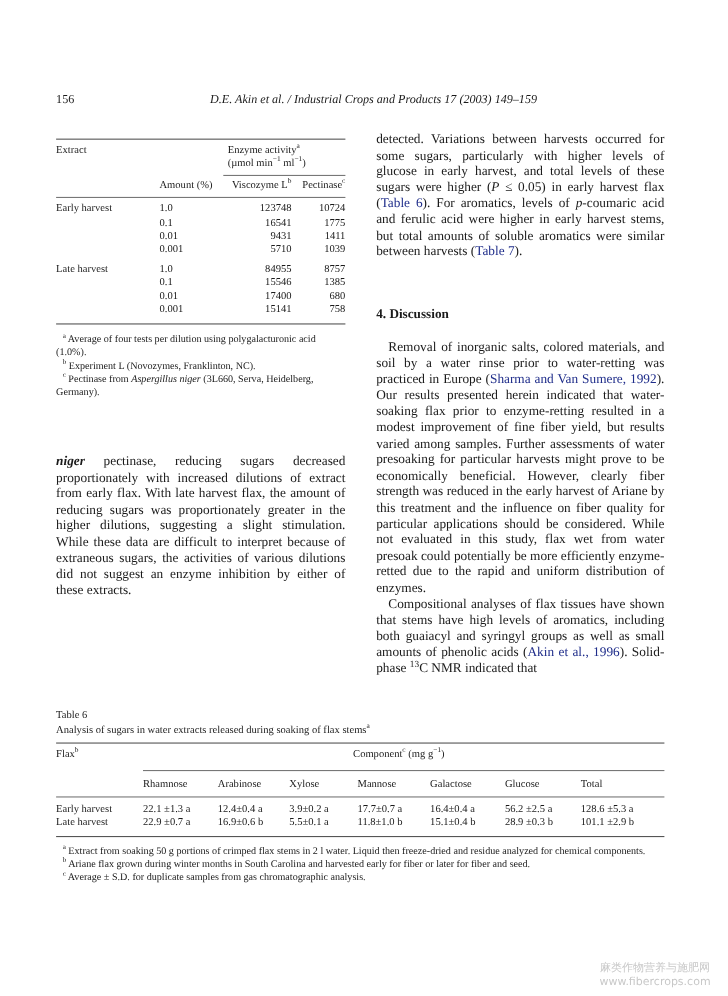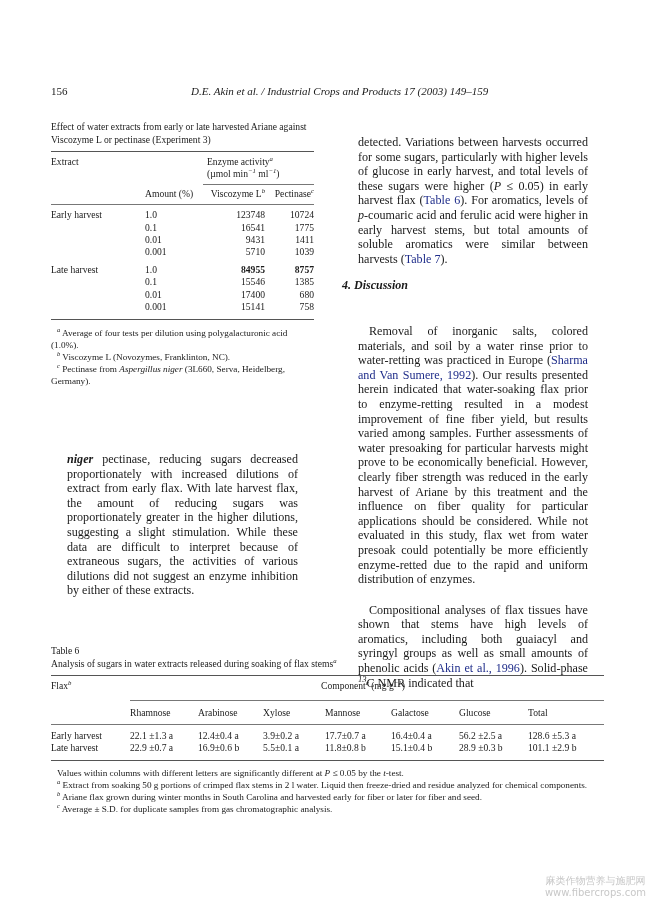--- a/index.html
+++ b/index.html
@@ -22,42 +22,41 @@
   .rule.thin { border-top: 0.8px solid #777; }
 
   table.t5 { border-collapse: collapse; font-size: 9.6px; width: 263px; }
   table.t5 td { padding: 0; line-height: 12.4px; vertical-align: top; white-space: nowrap; }
   table.t5 td.num { text-align: right; }
 
   .fn { font-size: 9.2px; line-height: 12px; }
   .fn p { margin: 0; text-indent: 6px; }
 
   .body-text { font-size: 12.1px; line-height: 14.6px; text-align: justify; }
-  .body-text p { margin: 16px; text-indent: 0; }
+  .body-text p { margin: 0; text-indent: 0; }
   .body-text p.ind { text-indent: 11px; }
   .link { color: #1f2d8a; }
 
   .sec-head { font-size: 12px; font-weight: bold; }
 
   table.t6 { border-collapse: collapse; font-size: 9.6px; }
   table.t6 td { padding: 0; line-height: 12px; white-space: nowrap; vertical-align: top; }
 
   .watermark { right: 16px; bottom: 6px; color: #c8c8c8; font-family: "DejaVu Sans", sans-serif; font-size: 10px; text-align: center; line-height: 12px; }
-  sup { font-size: 70%; line-height: 0; font-style: italic; }
+  sup { font-size: 70%; line-height: 0; }
 </style>
 </head>
 <body>
 
 <div class="abs running-head">
   <span class="pno">156</span>
   <span class="jt">D.E. Akin et al. / Industrial Crops and Products 17 (2003) 149–159</span>
 </div>
 
 <div class="abs lcol" style="top:121px;">
-  <div class="tcap">Effect of water extracts from early or late harvested Ariane against Viscozyme L or pectinase (Experiment 3)</div>
   <div class="rule" style="margin-top:5px;"></div>
   <table class="t5" style="margin-top:4px;">
     <colgroup>
         <col style="width:94px">
         <col style="width:56px">
         <col style="width:64px">
         <col style="width:49px">
       </colgroup>
     <tbody>
         <tr>
@@ -108,22 +107,22 @@
         </tr>
         <tr>
           <td></td>
           <td>0.001</td>
           <td class="num">5710</td>
           <td class="num">1039</td>
         </tr>
         <tr style="">
           <td style="padding-top: 5px;">Late harvest</td>
           <td style="padding-top: 5px;">1.0</td>
-          <td class="num" style="padding-top: 5px; font-weight: bold;">84955</td>
-          <td class="num" style="padding-top: 5px; font-weight: bold;">8757</td>
+          <td class="num" style="padding-top: 5px;">84955</td>
+          <td class="num" style="padding-top: 5px;">8757</td>
         </tr>
         <tr>
           <td></td>
           <td>0.1</td>
           <td class="num">15546</td>
           <td class="num">1385</td>
         </tr>
         <tr>
           <td></td>
           <td>0.01</td>
@@ -134,34 +133,34 @@
           <td></td>
           <td>0.001</td>
           <td class="num">15141</td>
           <td class="num">758</td>
         </tr>
       </tbody>
   </table>
   <div class="rule" style="margin-top:6px;"></div>
   <div class="fn" style="margin-top:7px;">
     <p><sup>a</sup><span> Average of four tests per dilution using polygalacturonic acid (1.0%).</span></p>
-    <p><sup>b</sup><span> Viscozyme L (Novozymes, Franklinton, NC).</span></p>
+    <p><sup>b</sup><span> Experiment L (Novozymes, Franklinton, NC).</span></p>
     <p><sup>c</sup><span> Pectinase from </span><i>Aspergillus niger</i><span> (3L660, Serva, Heidelberg, Germany).</span></p>
   </div>
 </div>
 
-<div class="abs lcol body-text" style="top:436px;">
+<div class="abs lcol body-text" style="top:412px;">
   <p><b><i>niger</i></b><span> pectinase, reducing sugars decreased proportionately with increased dilutions of extract from early flax. With late harvest flax, the amount of reducing sugars was proportionately greater in the higher dilutions, suggesting a slight stimulation. While these data are difficult to interpret because of extraneous sugars, the activities of various dilutions did not suggest an enzyme inhibition by either of these extracts.</span></p>
 </div>
 
 <div class="abs rcol body-text" style="top:119px;">
   <p><span>detected. Variations between harvests occurred for some sugars, particularly with higher levels of glucose in early harvest, and total levels of these sugars were higher (</span><i>P</i><span> ≤ 0.05) in early harvest flax (</span><a class="link">Table 6</a><span>). For aromatics, levels of </span><i>p</i><span>-coumaric acid and ferulic acid were higher in early harvest stems, but total amounts of soluble aromatics were similar between harvests (</span><a class="link">Table 7</a><span>).</span></p>
 </div>
 
-<div class="abs rcol sec-head" style="top:278px;font-style:italic;">4.  Discussion</div>
+<div class="abs rcol sec-head" style="top:278px;">4.  Discussion</div>
 
 <div class="abs rcol body-text" style="top:308px;">
   <p class="ind"><span>Removal of inorganic salts, colored materials, and soil by a water rinse prior to water-retting was practiced in Europe (</span><a class="link">Sharma and Van Sumere, 1992</a><span>). Our results presented herein indicated that water-soaking flax prior to enzyme-retting resulted in a modest improvement of fine fiber yield, but results varied among samples. Further assessments of water presoaking for particular harvests might prove to be economically beneficial. However, clearly fiber strength was reduced in the early harvest of Ariane by this treatment and the influence on fiber quality for particular applications should be considered. While not evaluated in this study, flax wet from water presoak could potentially be more efficiently enzyme-retted due to the rapid and uniform distribution of enzymes.</span></p>
   <p class="ind"><span>Compositional analyses of flax tissues have shown that stems have high levels of aromatics, including both guaiacyl and syringyl groups as well as small amounts of phenolic acids (</span><a class="link">Akin et al., 1996</a><span>). Solid-phase </span><sup>13</sup><span>C NMR indicated that</span></p>
 </div>
 
 <div class="abs" style="top:645px; left:51px; width:553px;">
   <div class="tcap">Table 6</div>
   <div class="tcap"><span>Analysis of sugars in water extracts released during soaking of flax stems</span><sup>a</sup></div>
   <div class="rule" style="margin-top:5px;"></div>
@@ -207,30 +206,29 @@
           <td>17.7±0.7 a</td>
           <td>16.4±0.4 a</td>
           <td>56.2 ±2.5 a</td>
           <td>128.6 ±5.3 a</td>
         </tr>
         <tr>
           <td>Late harvest</td>
           <td>22.9 ±0.7 a</td>
           <td>16.9±0.6 b</td>
           <td>5.5±0.1 a</td>
-          <td>11.8±0.8 b</td>
+          <td>11.8±1.0 b</td>
           <td>15.1±0.4 b</td>
           <td>28.9 ±0.3 b</td>
           <td>101.1 ±2.9 b</td>
         </tr>
       </tbody>
   </table>
   <div class="rule" style="margin-top:6px;"></div>
   <div class="fn" style="margin-top:6px;">
-    <p><span>Values within columns with different letters are significantly different at </span><i>P</i><span> ≤ 0.05 by the </span><i>t</i><span>-test.</span></p>
     <p><sup>a</sup><span> Extract from soaking 50 g portions of crimped flax stems in 2 l water. Liquid then freeze-dried and residue analyzed for chemical components.</span></p>
     <p><sup>b</sup><span> Ariane flax grown during winter months in South Carolina and harvested early for fiber or later for fiber and seed.</span></p>
     <p><sup>c</sup><span> Average ± S.D. for duplicate samples from gas chromatographic analysis.</span></p>
   </div>
 </div>
 
 <div class="abs watermark">
   <div>麻类作物营养与施肥网</div>
   <div>www.fibercrops.com</div>
 </div>

